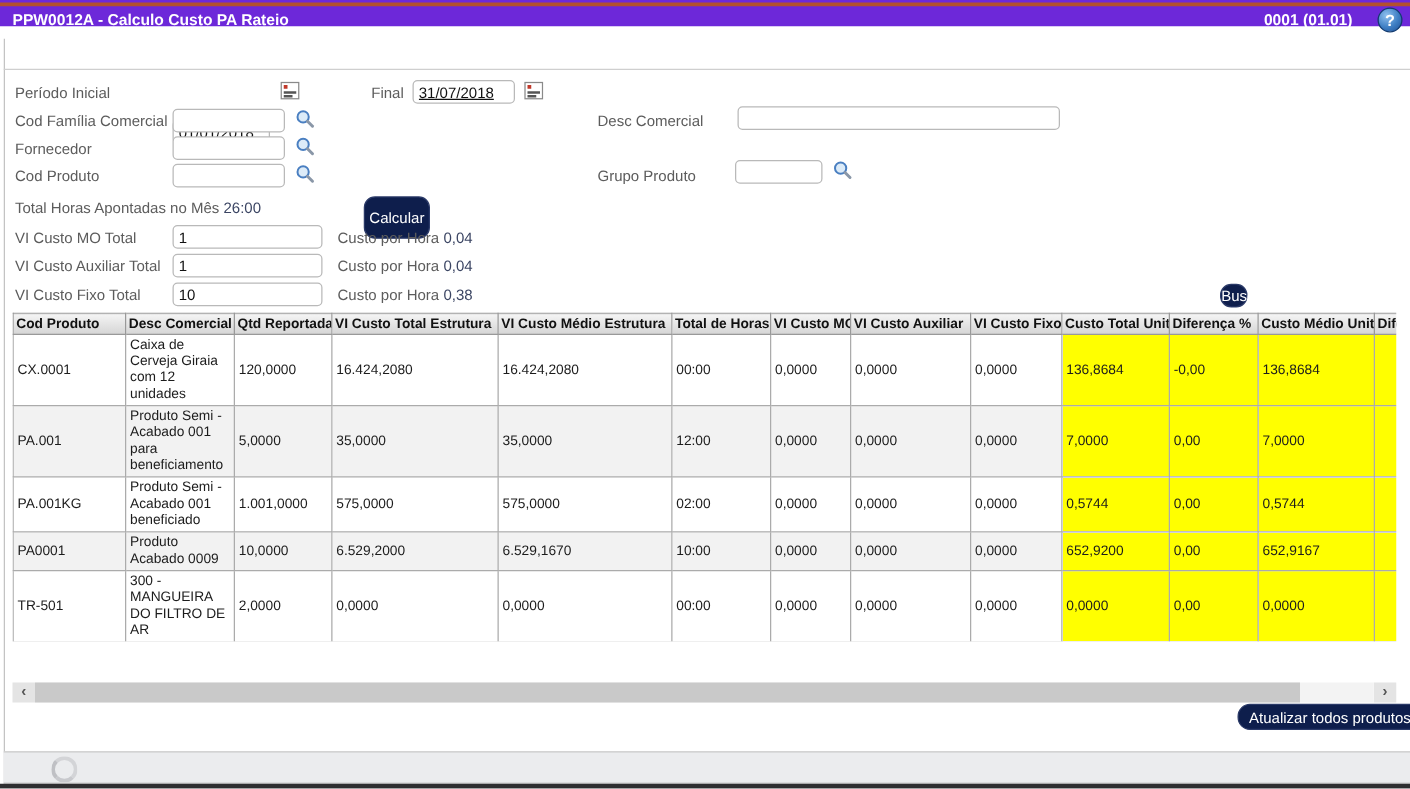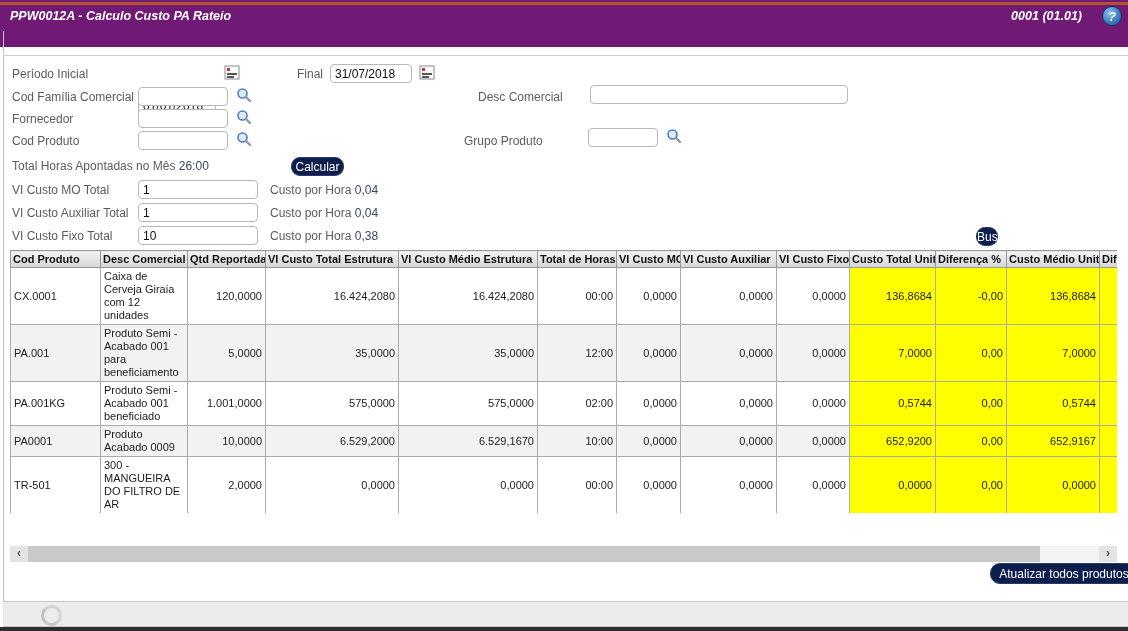--- a/index.html
+++ b/index.html
@@ -1,21 +1,21 @@
 <!DOCTYPE html>
 <html><head>
 <meta charset="utf-8">
 <style>
   * { margin:0; padding:0; box-sizing:border-box; }
   html,body { background:#fff; }
   body { font-family:"Liberation Sans", sans-serif; }
   .app { position:relative; width:1128px; height:631px; background:#fff; overflow:hidden; }
 
   
-  .titlebar { position:absolute; left:0; top:0; width:1128px; height:47px; background:#701a75;font-style:italic; }
+  .titlebar { position:absolute; left:0; top:0; width:1128px; height:21px; background:#6d28d9; }
   .titlebar::before { content:''; position:absolute; top:2px; left:0; right:0; height:3px; background:#b3502e; }
   .titlebar .title { position:absolute; left:10px; top:9px; color:#fff; font-size:12.5px; font-weight:bold; }
   .titlebar .version { position:absolute; right:46px; top:9px; color:#fff; font-size:12.5px; font-weight:bold; }
   .help-icon { position:absolute; right:6px; top:6px; width:20px; height:20px; border-radius:50%;
     background:radial-gradient(circle at 35% 30%, #8fc0ef 0%, #3f7fc4 55%, #1d4f94 100%);
     color:#fff; font-weight:bold; font-size:13px; text-align:center; line-height:20px; cursor:pointer;
     border:1px solid #123a6e; }
 
   
   .left-edge { position:absolute; left:3px; top:31px; width:1px; height:597px; background:#c3c3c3; }
@@ -38,21 +38,21 @@
   .grid col:nth-child(7){width:64px} .grid col:nth-child(8){width:96px} .grid col:nth-child(9){width:73px}
   .grid col:nth-child(10){width:86px} .grid col:nth-child(11){width:71px} .grid col:nth-child(12){width:93px}
   .grid col:nth-child(13){width:90px}
   .grid th { background:linear-gradient(#f4f4f4,#d5d5d5); border:1px solid #999;
     font-size:11px; font-weight:bold; color:#111; text-align:left; padding:2px 2px; height:17px;
     white-space:nowrap; overflow:hidden; }
   .grid td { border:1px solid #ababab; font-size:11px; color:#1c1c1c; padding:2px 3px;
     vertical-align:middle; line-height:13px; overflow:hidden; }
   .grid tbody tr:nth-child(even) td { background:#f2f2f2; }
   .grid td:nth-child(1) { white-space:nowrap; }
-  .grid td:nth-child(n+3) { text-align:right; }
+  .grid td:nth-child(n+3) { text-align:left; }
   .grid td:nth-child(10), .grid td:nth-child(11), .grid td:nth-child(12), .grid td:nth-child(13) { background:#ffff00 !important; }
 
   
   .hscroll { position:absolute; left:10px; top:546px; width:1107px; height:16px; display:flex; }
   .hscroll .arrow { width:18px; height:16px; background:#e4e4e4; color:#555; font-size:12px; font-weight:bold;
     text-align:center; line-height:15px; cursor:pointer; }
   .hscroll .track { flex:1; background:#f3f3f3; position:relative; cursor:pointer; }
   .hscroll .thumb { position:absolute; left:0; top:0; height:16px; width:1012px; background:#c9c9c9; cursor:grab; }
 
   .atualizar { left:990px; top:563px; width:148px; height:21px; font-size:12px; border-radius:10px; }
@@ -80,21 +80,21 @@
 
   <span class="flabel" style="left:12px;top:67px">Período Inicial</span>
   <input class="fld" style="left: 138px; top: 64px; width: 78px; margin-top: 32px;" value="01/01/2018">
   <svg class="icon-btn" style="left:224px;top:64px" viewBox="0 0 16 16">
     <rect x="1" y="2" width="14" height="13" fill="#fff" stroke="#8a8a8a"></rect>
     <rect x="3" y="4" width="3" height="3" fill="#c0392b"></rect>
     <rect x="3" y="9" width="10" height="2" fill="#555"></rect>
       <rect x="3" y="12" width="7" height="2" fill="#555"></rect>
   </svg>
   <span class="flabel" style="left:297px;top:67px">Final</span>
-  <input class="fld" style="left: 330px; top: 64px; width: 82px;" value="31/07/2018">
+  <input class="fld" style="left: 330px; top: 64px; width: 82px; text-decoration: underline;" value="31/07/2018">
   <svg class="icon-btn" style="left:419px;top:64px" viewBox="0 0 16 16">
     <rect x="1" y="2" width="14" height="13" fill="#fff" stroke="#8a8a8a"></rect>
     <rect x="3" y="4" width="3" height="3" fill="#c0392b"></rect>
     <rect x="3" y="9" width="10" height="2" fill="#555"></rect>
       <rect x="3" y="12" width="7" height="2" fill="#555"></rect>
   </svg>
 
   <span class="flabel" style="left:12px;top:90px">Cod Família Comercial</span>
   <input class="fld" style="left: 138px; top: 87px; width: 90px;" value="">
   <svg class="icon-btn" style="left:236px;top:87px" viewBox="0 0 16 16">
@@ -112,29 +112,29 @@
     <line x1="10" y1="10" x2="14" y2="14" stroke="#8a97a8" stroke-width="2.4" stroke-linecap="round"></line>
   </svg>
 
   <span class="flabel" style="left:12px;top:134px">Cod Produto</span>
   <input class="fld" style="left: 138px; top: 131px; width: 90px;" value="">
   <svg class="icon-btn" style="left:236px;top:131px" viewBox="0 0 16 16">
     <circle cx="6.5" cy="6.5" r="4.5" fill="#dcebf8" stroke="#4a7fc1" stroke-width="1.6"></circle>
     <line x1="10" y1="10" x2="14" y2="14" stroke="#8a97a8" stroke-width="2.4" stroke-linecap="round"></line>
   </svg>
 
-  <span class="flabel" style="left:464px;top:134px">Grupo Produto</span>
+  <span class="flabel" style="left:478px;top:134px">Grupo Produto</span>
   <input class="fld" style="left: 588px; top: 128px; width: 70px;" value="">
   <svg class="icon-btn" style="left:666px;top:128px" viewBox="0 0 16 16">
     <circle cx="6.5" cy="6.5" r="4.5" fill="#dcebf8" stroke="#4a7fc1" stroke-width="1.6"></circle>
     <line x1="10" y1="10" x2="14" y2="14" stroke="#8a97a8" stroke-width="2.4" stroke-linecap="round"></line>
   </svg>
 
   <span class="flabel" style="left:12px;top:159px"><span>Total Horas Apontadas no Mês</span> <span class="fvalue-navy">26:00</span></span>
-  <button class="navy-btn" style="left:291px;top:157px;width:53px;height:19px">Calcular</button>
+  <button class="navy-btn" style="left:291px;top:157px;width:53px;height:34px">Calcular</button>
 
   <span class="flabel" style="left:12px;top:183px">VI Custo MO Total</span>
   <input class="fld" style="left: 138px; top: 180px; width: 120px;" value="1">
   <span class="flabel" style="left:270px;top:183px"><span>Custo por Hora</span> <span class="fvalue-navy">0,04</span></span>
 
   <span class="flabel" style="left:12px;top:206px">VI Custo Auxiliar Total</span>
   <input class="fld" style="left: 138px; top: 203px; width: 120px;" value="1">
   <span class="flabel" style="left:270px;top:206px"><span>Custo por Hora</span> <span class="fvalue-navy">0,04</span></span>
 
   <span class="flabel" style="left:12px;top:229px">VI Custo Fixo Total</span>

